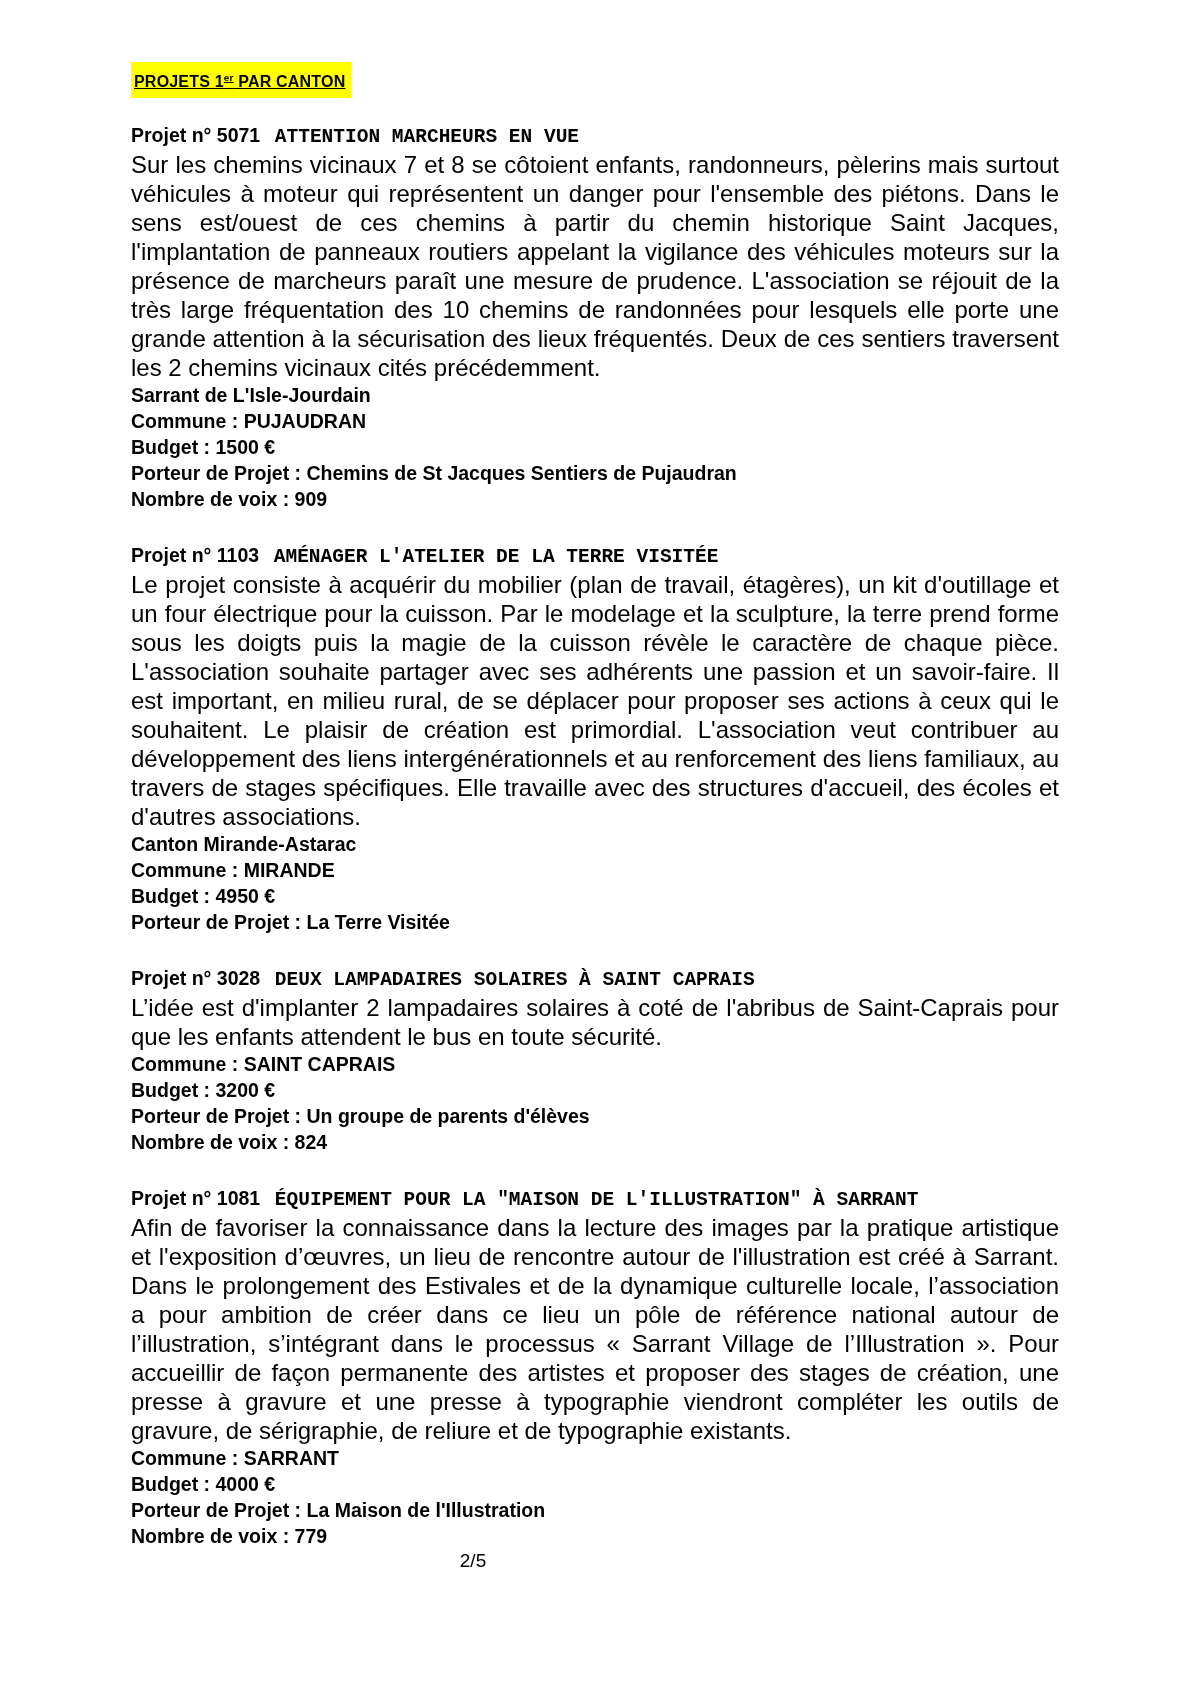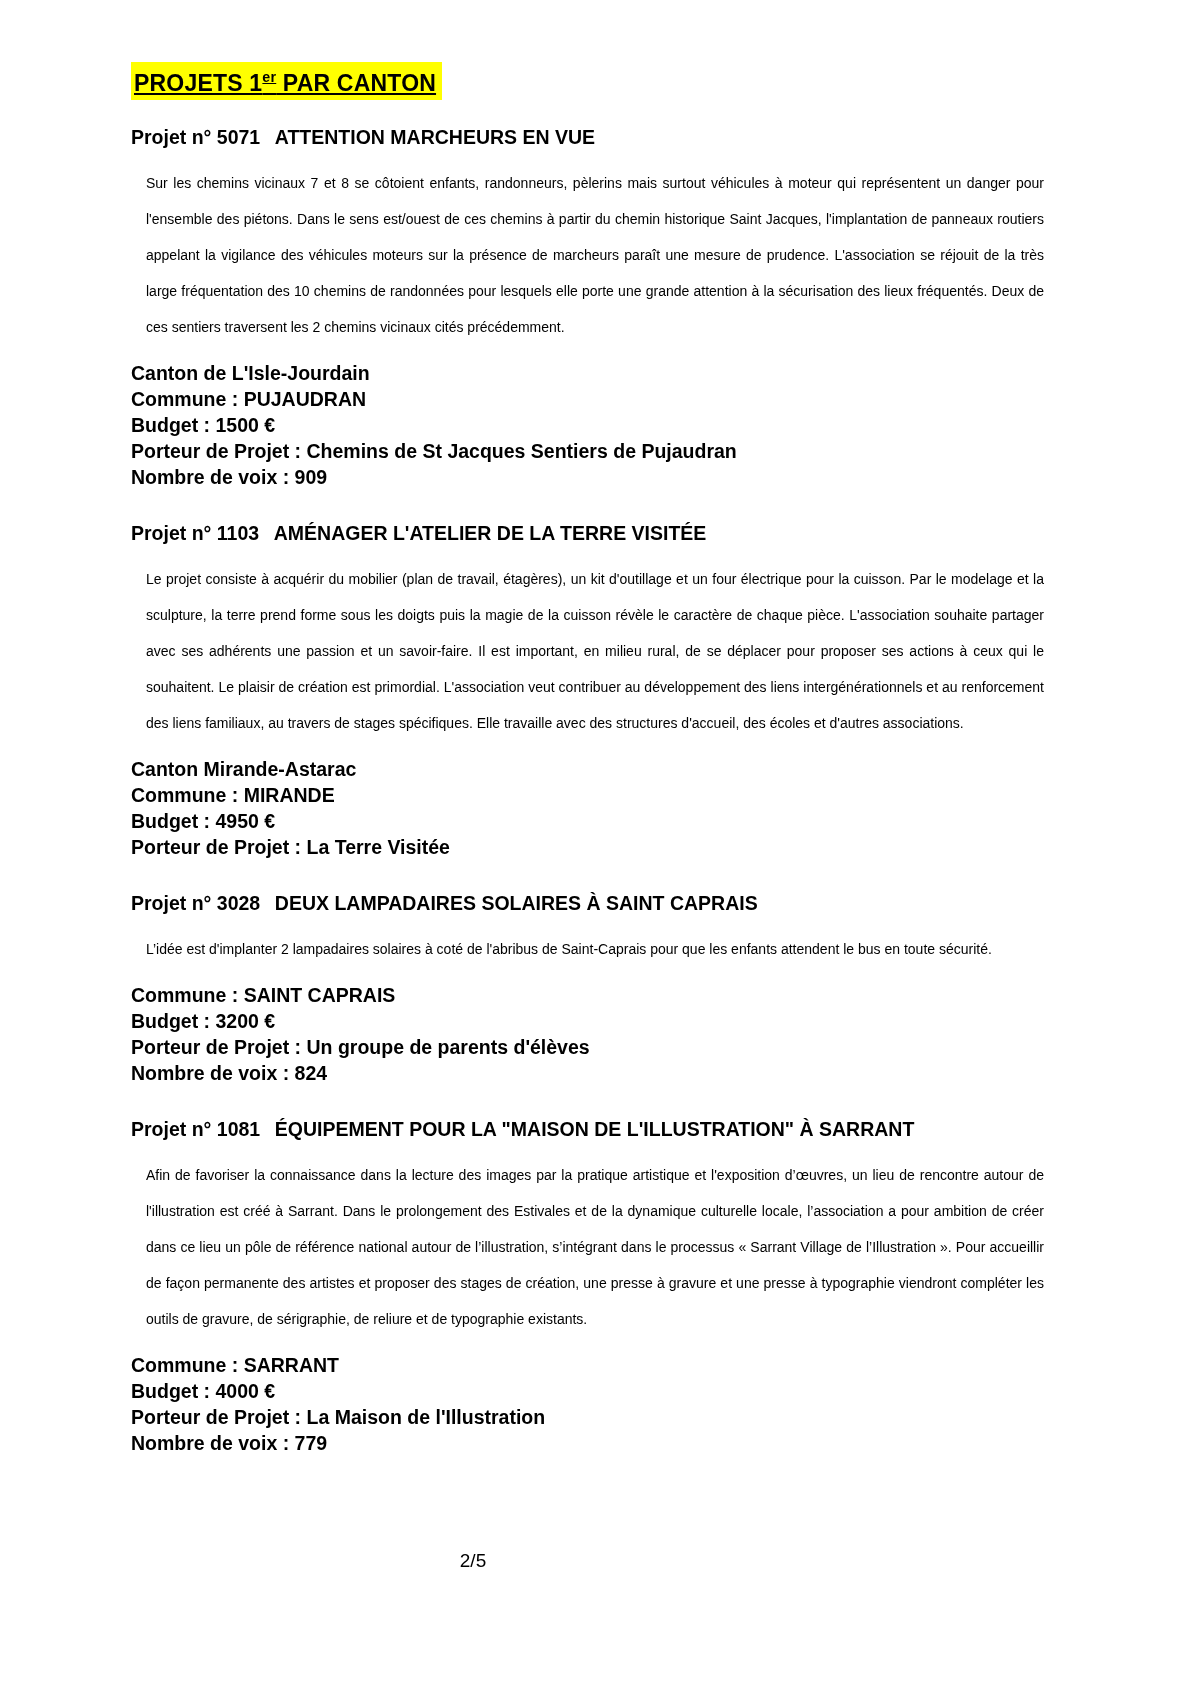--- a/index.html
+++ b/index.html
@@ -23,42 +23,42 @@
     position: absolute;
     left: 131px;
     top: 62px;
     width: 928px;
   }
   .doc-title-wrap { margin: 0 0 24px 0; }
   .doc-title {
     display: inline-block;
     background: #ffff00;
     font-weight: bold;
-    font-size: 23px;
+    font-size: 16px;
     line-height: 27px;
     padding: 2px 6px 3px 3px;
     text-decoration: underline;
     letter-spacing: 0.2px;
   }
   .doc-title sup {
     font-size: 0.62em;
     text-decoration: underline;
   }
   .project { margin: 0 0 30px 0; }
   .heading {
     margin: 0;
     font-size: 19.5px;
     font-weight: bold;
     line-height: 26px;
   }
-  .heading .ht { margin-left: 0.75em; }
+  .heading .ht { margin-left: 0.75em; font-family: Liberation Mono, monospace; }
   .desc {
-    margin: 15px;
-    font-size: 14px;
-    line-height: 36px;
+    margin: 0;
+    font-size: 24px;
+    line-height: 29px;
     text-align: justify;
   }
   .info {
     font-size: 19.5px;
     line-height: 26px;
     font-weight: bold;
   }
   .footer {
     position: absolute;
     left: 0;
@@ -75,21 +75,21 @@
 <div class="page">
   <div class="content">
 
     <div class="doc-title-wrap">
       <span class="doc-title"><span>PROJETS 1</span><sup>er</sup><span> PAR CANTON</span></span>
     </div>
 
     <section class="project">
       <h2 class="heading"><span>Projet n° 5071</span><span class="ht">ATTENTION MARCHEURS EN VUE</span></h2>
       <p class="desc">Sur les chemins vicinaux 7 et 8 se côtoient enfants, randonneurs, pèlerins mais surtout véhicules à moteur qui représentent un danger pour l'ensemble des piétons. Dans le sens est/ouest de ces chemins à partir du chemin historique Saint Jacques, l'implantation de panneaux routiers  appelant la vigilance des véhicules moteurs sur la présence de marcheurs paraît une mesure de prudence. L'association se réjouit de la très large fréquentation des 10 chemins de randonnées pour lesquels elle porte une grande attention à la sécurisation des lieux fréquentés. Deux de ces sentiers traversent les 2 chemins vicinaux cités précédemment.</p>
-      <div class="info">Canton de L'Isle-Jourdain</div>
+      <div class="info">Sarrant de L'Isle-Jourdain</div>
       <div class="info">Commune : PUJAUDRAN</div>
       <div class="info">Budget : 1500 €</div>
       <div class="info">Porteur de Projet : Chemins de St Jacques Sentiers de Pujaudran</div>
       <div class="info">Nombre de voix : 909</div>
     </section>
 
     <section class="project">
       <h2 class="heading"><span>Projet n° 1103</span><span class="ht">AMÉNAGER L'ATELIER DE LA TERRE VISITÉE</span></h2>
       <p class="desc">Le projet consiste à acquérir du mobilier (plan de travail, étagères), un kit d'outillage et un four électrique pour la cuisson. Par le modelage et la sculpture, la terre prend forme sous les doigts puis la magie de la cuisson révèle le caractère de chaque pièce. L'association souhaite partager avec ses adhérents une passion et un savoir-faire. Il est important, en milieu rural, de se déplacer pour proposer ses actions à ceux qui le souhaitent. Le plaisir de création est primordial. L'association veut contribuer au développement des liens intergénérationnels et au renforcement des liens familiaux, au travers de stages spécifiques. Elle travaille avec des structures d'accueil, des écoles et d'autres associations.</p>
       <div class="info">Canton Mirande-Astarac</div>

